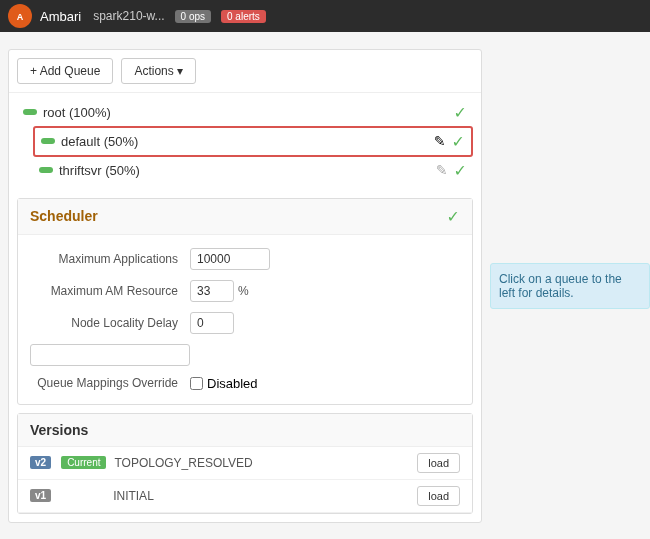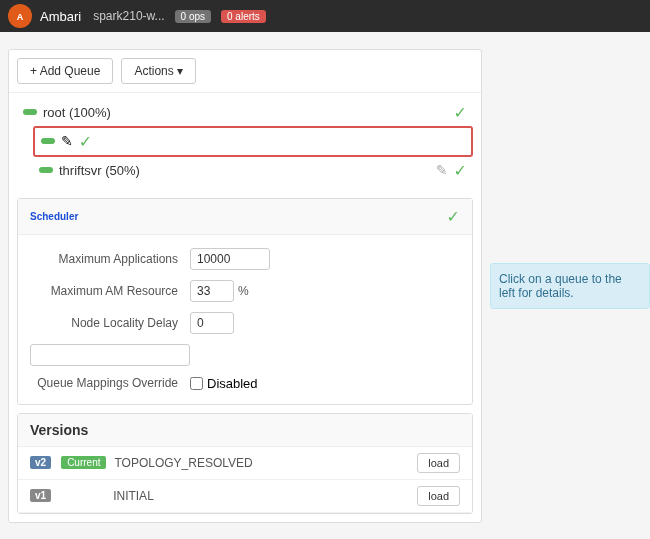--- a/index.html
+++ b/index.html
@@ -165,23 +165,23 @@
     }
     .section-header {
       display: flex;
       justify-content: space-between;
       align-items: center;
       padding: 8px 12px;
       border-bottom: 1px solid #eee;
       background: #f9f9f9;
     }
     .section-title {
-      font-size: 10px;
+      font-size: 14px;
       font-weight: bold;
-      color: #1d4ed8;
+      color: #a16207;
     }
 
     .form-table {
       width: 100%;
       padding: 8px 12px;
     }
     .form-row {
       display: flex;
       align-items: center;
       padding: 5px 0;
@@ -310,20 +310,21 @@
     <div class="queue-list">
 
       <div class="queue-item">
         <div class="queue-dot"></div>
         <span class="queue-name">root (100%)</span>
         <span class="queue-check">✓</span>
       </div>
 
       <div class="queue-item queue-indent selected cursor-pointer">
         <div class="queue-dot"></div>
+        <span class="queue-name">default (50%)</span>
         <span style="font-size:14px; cursor:pointer;">✎</span>
         <span class="queue-check">✓</span>
       </div>
 
       <div class="queue-item queue-indent">
         <div class="queue-dot"></div>
         <span class="queue-name">thriftsvr (50%)</span>
         <span style="font-size:14px; color:#aaa;">✎</span>
         <span class="queue-check">✓</span>
       </div>

